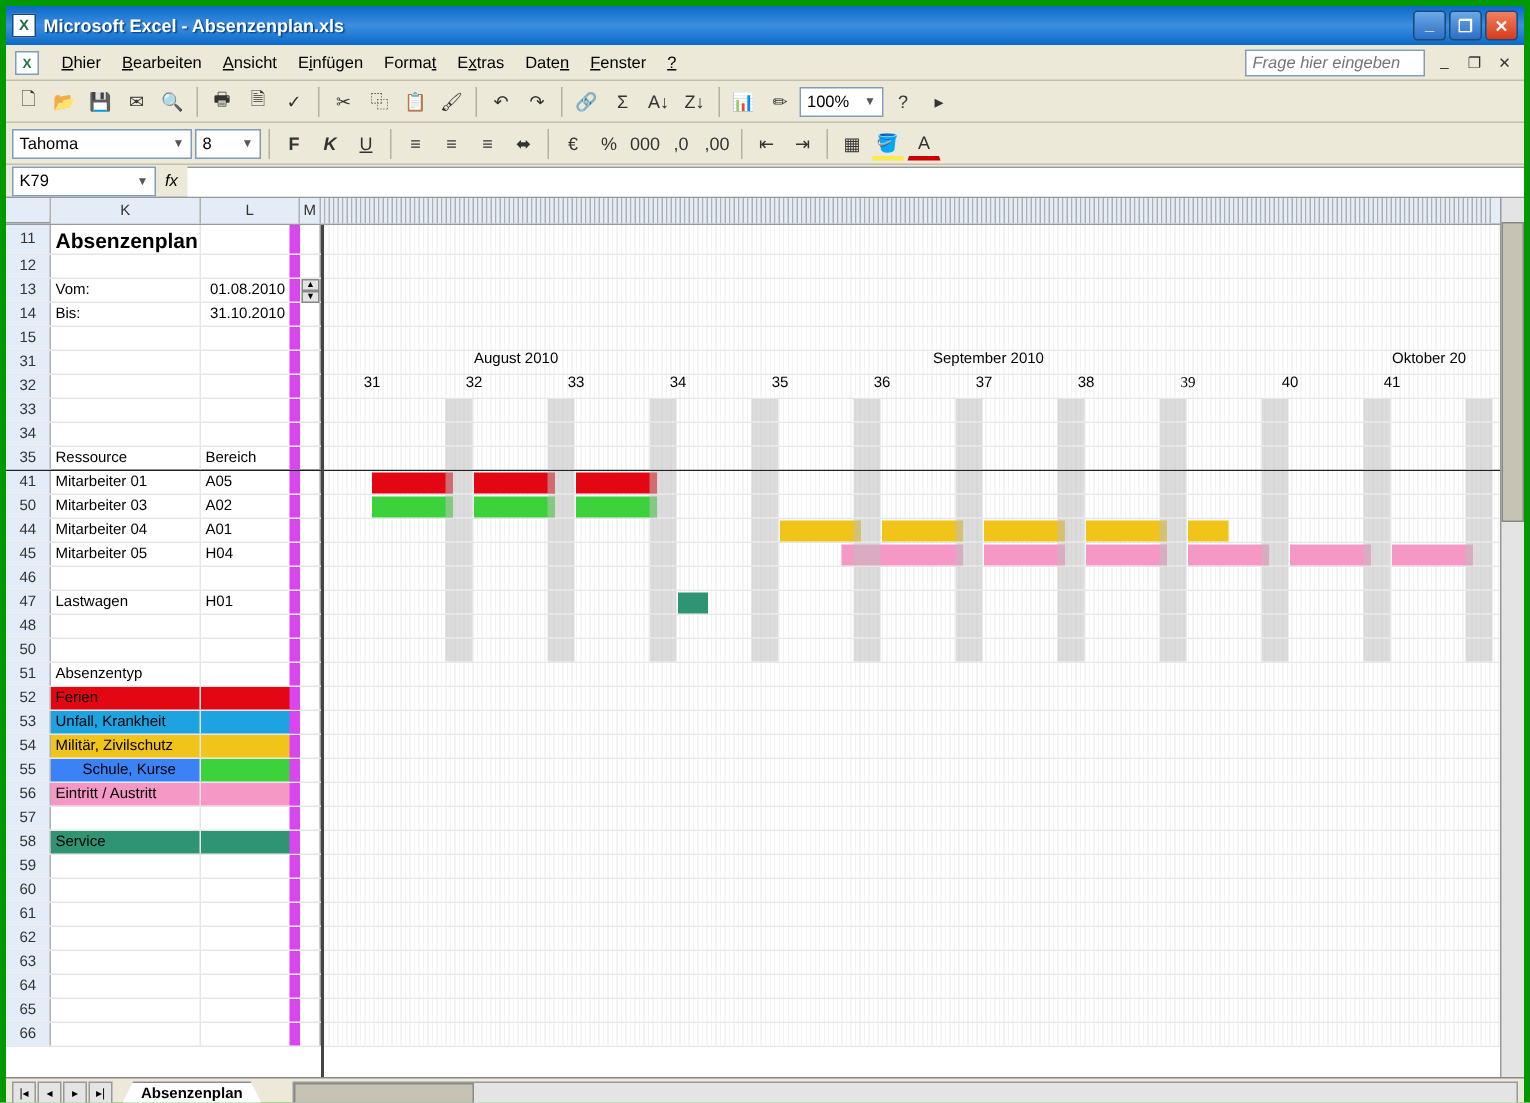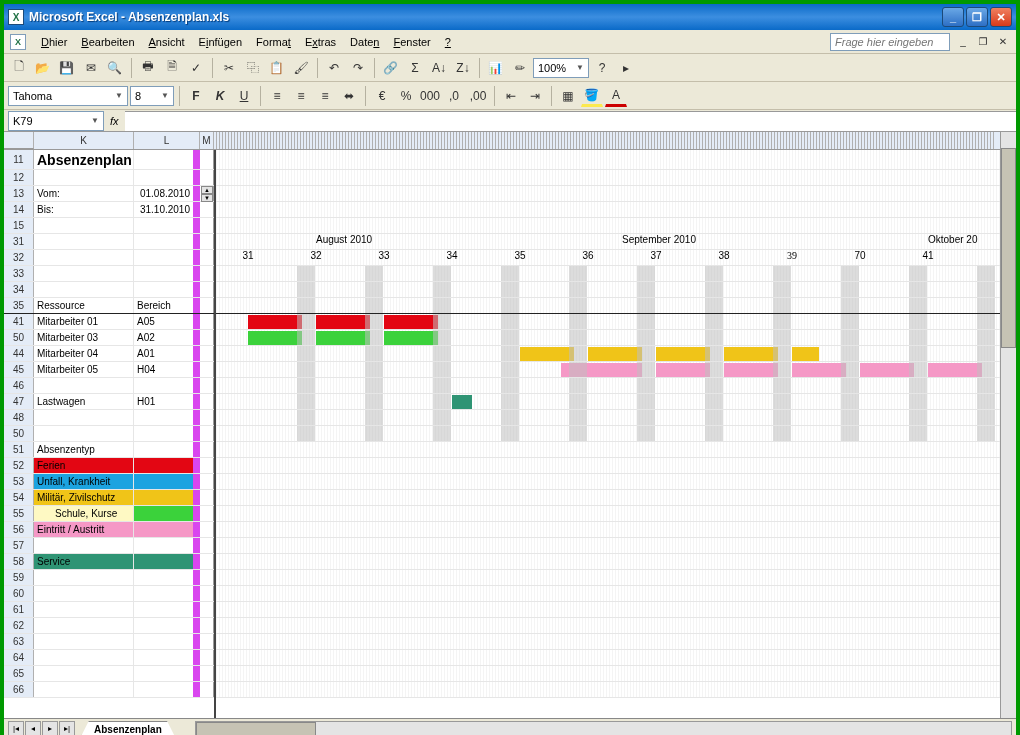--- a/index.html
+++ b/index.html
@@ -501,21 +501,21 @@
     <div class="chart-area">
             <div class="week-lbl" style="left: 4px;">31</div>
             <div class="week-lbl" style="left: 72px;">32</div>
             <div class="week-lbl" style="left: 140px;">33</div>
             <div class="week-lbl" style="left: 208px;">34</div>
             <div class="week-lbl" style="left: 276px;">35</div>
             <div class="week-lbl" style="left: 344px;">36</div>
             <div class="week-lbl" style="left: 412px;">37</div>
             <div class="week-lbl" style="left: 480px;">38</div>
             <div class="week-lbl" style="left: 548px; font-family: Liberation Serif, serif;">39</div>
-            <div class="week-lbl" style="left: 616px;">70</div>
+            <div class="week-lbl" style="left: 616px;">40</div>
             <div class="week-lbl" style="left: 684px;">41</div>
           </div>
         </div>
         <div class="row">
           <div class="rh">33</div>
     <div class="cellK"></div>
     <div class="cellL"></div>
     <div class="cellM"></div>
     <div class="chart-area">
             <div class="weekend-col" style="left: 82.96px;"></div>
@@ -762,21 +762,21 @@
         </div>
         <div class="row">
           <div class="rh">54</div>
     <div class="cellK" style="background: rgb(240, 196, 24);">Militär, Zivilschutz</div>
     <div class="cellL" style="background: rgb(240, 196, 24);"></div>
     <div class="cellM"></div>
     <div class="chart-area"></div>
         </div>
         <div class="row">
           <div class="rh">55</div>
-    <div class="cellK" style="background: #fef9c3; padding-left: 21px;">Schule, Kurse</div>
+    <div class="cellK" style="background: #3b82f6; padding-left: 21px;">Schule, Kurse</div>
     <div class="cellL" style="background: rgb(59, 210, 59);"></div>
     <div class="cellM"></div>
     <div class="chart-area"></div>
         </div>
         <div class="row">
           <div class="rh">56</div>
     <div class="cellK" style="background: rgb(245, 152, 198);">Eintritt / Austritt</div>
     <div class="cellL" style="background: rgb(245, 152, 198);"></div>
     <div class="cellM"></div>
     <div class="chart-area"></div>

